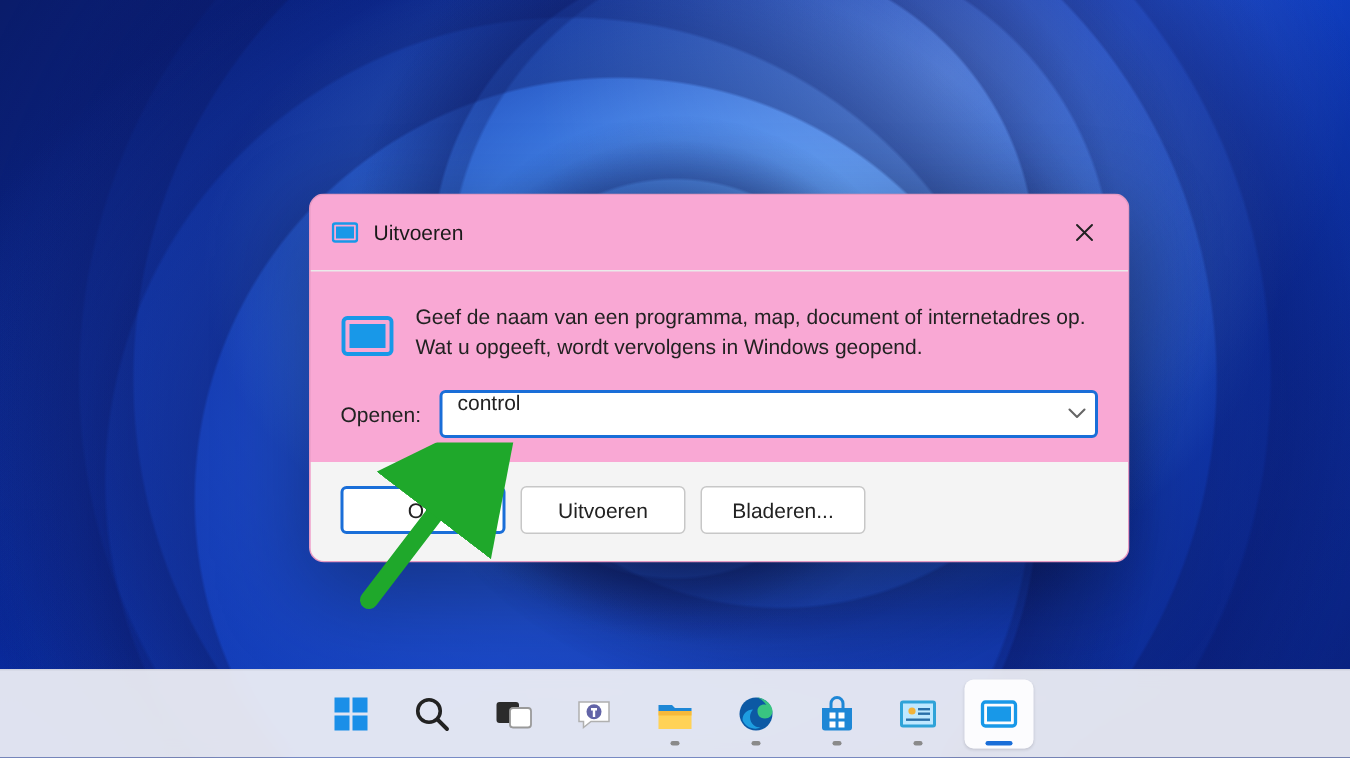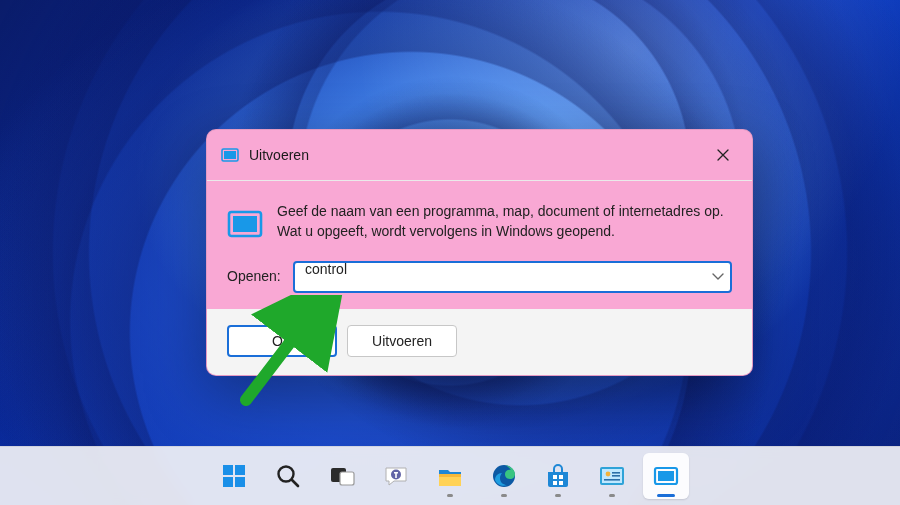--- a/index.html
+++ b/index.html
@@ -268,20 +268,21 @@
               <path d="M1 1 L6 6 L11 1" fill="none" stroke="#666" stroke-width="1.4" stroke-linecap="round" stroke-linejoin="round"></path>
             </svg>
         </span>
       </div>
     </div>
   </div>
 
   <div class="footer">
     <button class="btn default">OK</button>
     <button class="btn">Uitvoeren</button>
+    <button class="btn">Bladeren...</button>
   </div>
 </div>
 
 <svg class="annotation-arrow" width="120" height="120">
   <defs>
     <marker id="ah" markerWidth="10" markerHeight="10" refX="3" refY="4" orient="auto">
       <path d="M0,0 L8,4 L0,8 Z" fill="#1fa82b"></path>
     </marker>
   </defs>
   <line x1="15" y1="105" x2="80" y2="20" stroke="#1fa82b" stroke-width="12" marker-end="url(#ah)" stroke-linecap="round"></line>

